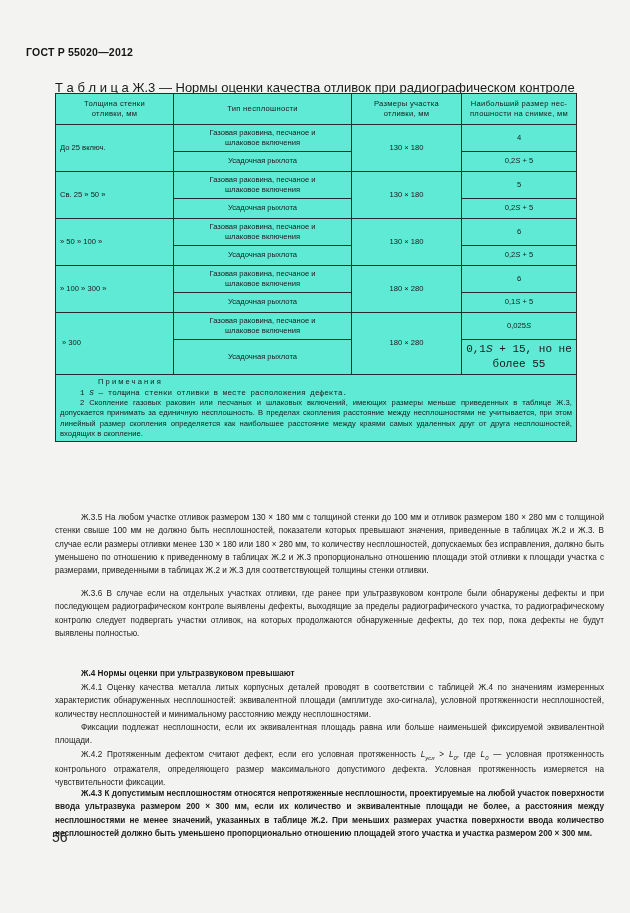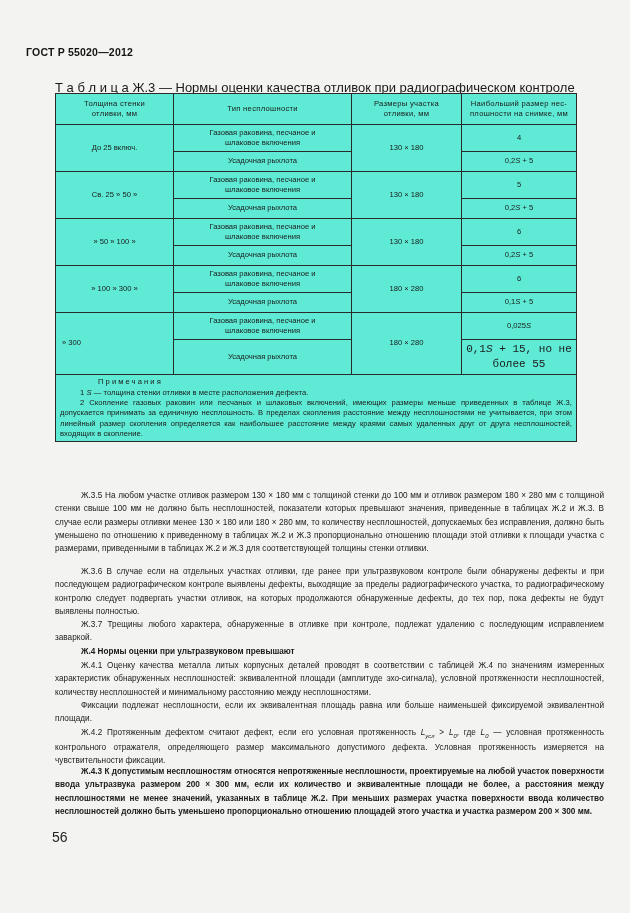--- a/index.html
+++ b/index.html
@@ -65,52 +65,53 @@
     color: #1a1a1a;
     padding: 2px 4px;
     vertical-align: middle;
     line-height: 1.35;
   }
   table.norms th {
     text-align: center;
     height: 26px;
     letter-spacing: 0.3px;
   }
-  .c-thick { text-align: center; padding-right: 12px; font-size: 8.2px; }
+  .c-thick { text-align: left; padding-right: 12px; font-size: 8.2px; }
   .c-type { text-align: center; font-size: 7.8px; }
   .c-size { text-align: center; font-size: 8.2px; }
   .c-max  { text-align: center; font-size: 8.2px; }
   .row-h { height: 22px; }
   .row-h2 { height: 15px; }
   .notes-cell {
     font-size: 7.9px;
     text-align: justify;
     padding: 5px 8px 6px 8px;
     line-height: 1.5;
     letter-spacing: 0.05px;
   }
   .notes-title {
     letter-spacing: 2.1px;
     padding-left: 38px;
     display: block;
     margin-bottom: 1px;
   }
-  .note-line { display: block; text-indent: 20px; }
+  .note-line { display: block; text-indent: 20px; font-family: Liberation Mono, monospace; }
   .note-body { display: block; text-indent: 20px; }
   em.ital { font-style: italic; }
 
   .body-text {
     position: absolute;
     left: 31px;
     width: 549px;
     font-size: 8.2px;
     line-height: 1.62;
     text-align: justify;
     color: #1a1a1a;
     letter-spacing: 0.02px;
+    margin-top: 22px;
   }
   .body-text p {
     margin: 0 0 0 0;
     text-indent: 26px;
   }
   .sec-head {
     font-weight: bold;
   }
   .pagenum {
     position: absolute;
@@ -243,23 +244,20 @@
     </table>
 
     <div class="body-text" style="top:489px;">
       <p>Ж.3.5 На любом участке отливок размером 130 ×  180 мм с толщиной стенки до 100 мм и отливок размером 180 × 280 мм с толщиной стенки свыше 100 мм не должно быть несплошностей, показатели которых превышают значения,  приведенные  в  таблицах  Ж.2  и  Ж.3.  В случае  если  размеры  отливки  менее  130 × 180  или 180 × 280 мм, то количеству несплошностей, допускаемых без исправления, должно быть уменьшено по отношению к приведенному в таблицах Ж.2 и Ж.3 пропорционально отношению площади этой отливки к площади  участка с размерами, приведенными в таблицах Ж.2 и Ж.3 для соответствующей толщины стенки отливки.</p>
     </div>
 
     <div class="body-text" style="top:565px;">
       <p>Ж.3.6 В случае если на отдельных участках отливки, где ранее при ультразвуковом контроле были обнаружены дефекты и при последующем радиографическом контроле выявлены дефекты, выходящие за пределы радиографического участка, то радиографическому контролю следует подвергать участки отливок, на которых продолжаются обнаруженные дефекты, до тех пор, пока дефекты не будут выявлены полностью.</p>
     </div>
 
-    <div class="body-text" style="top:618px;">
-      <p>Ж.3.7 Трещины любого характера, обнаруженные в отливке при контроле, подлежат удалению с последующим исправлением заваркой.</p>
-    </div>
 
     <div class="body-text" style="top:645px;">
       <p class="sec-head">Ж.4 Нормы оценки при ультразвуковом превышают</p>
     </div>
 
     <div class="body-text" style="top:659px;">
       <p>Ж.4.1 Оценку качества металла литых корпусных деталей проводят в соответствии с таблицей Ж.4 по значениям измеренных характеристик обнаруженных несплошностей: эквивалентной площади (амплитуде эхо-сигнала), условной протяженности несплошностей, количеству несплошностей и минимальному расстоянию между несплошностями.</p>
     </div>
 
     <div class="body-text" style="top:699px;">

